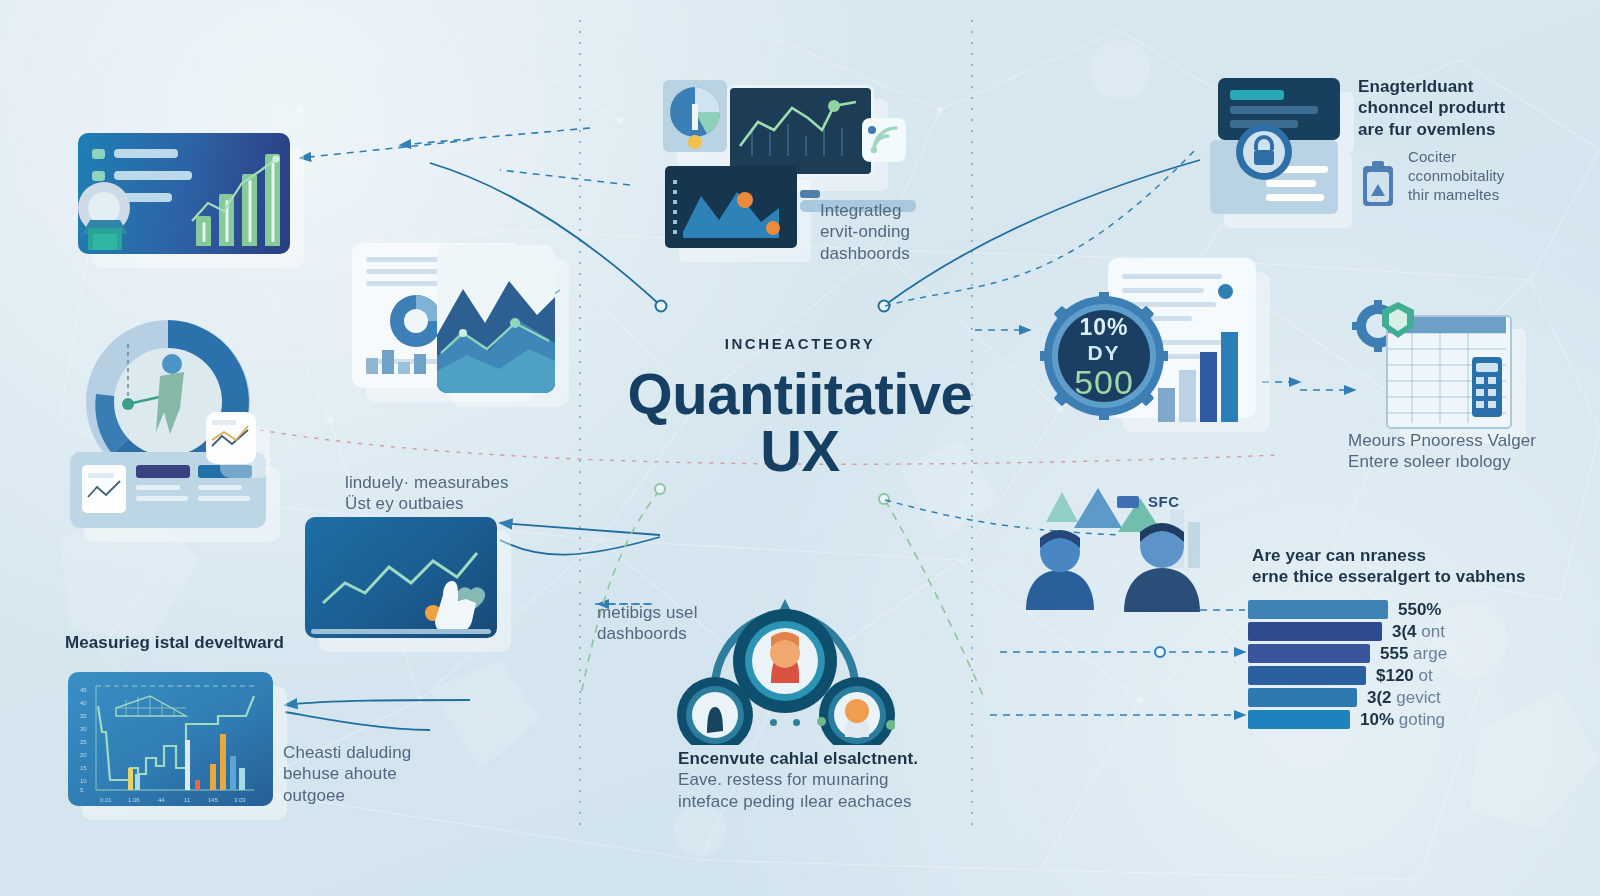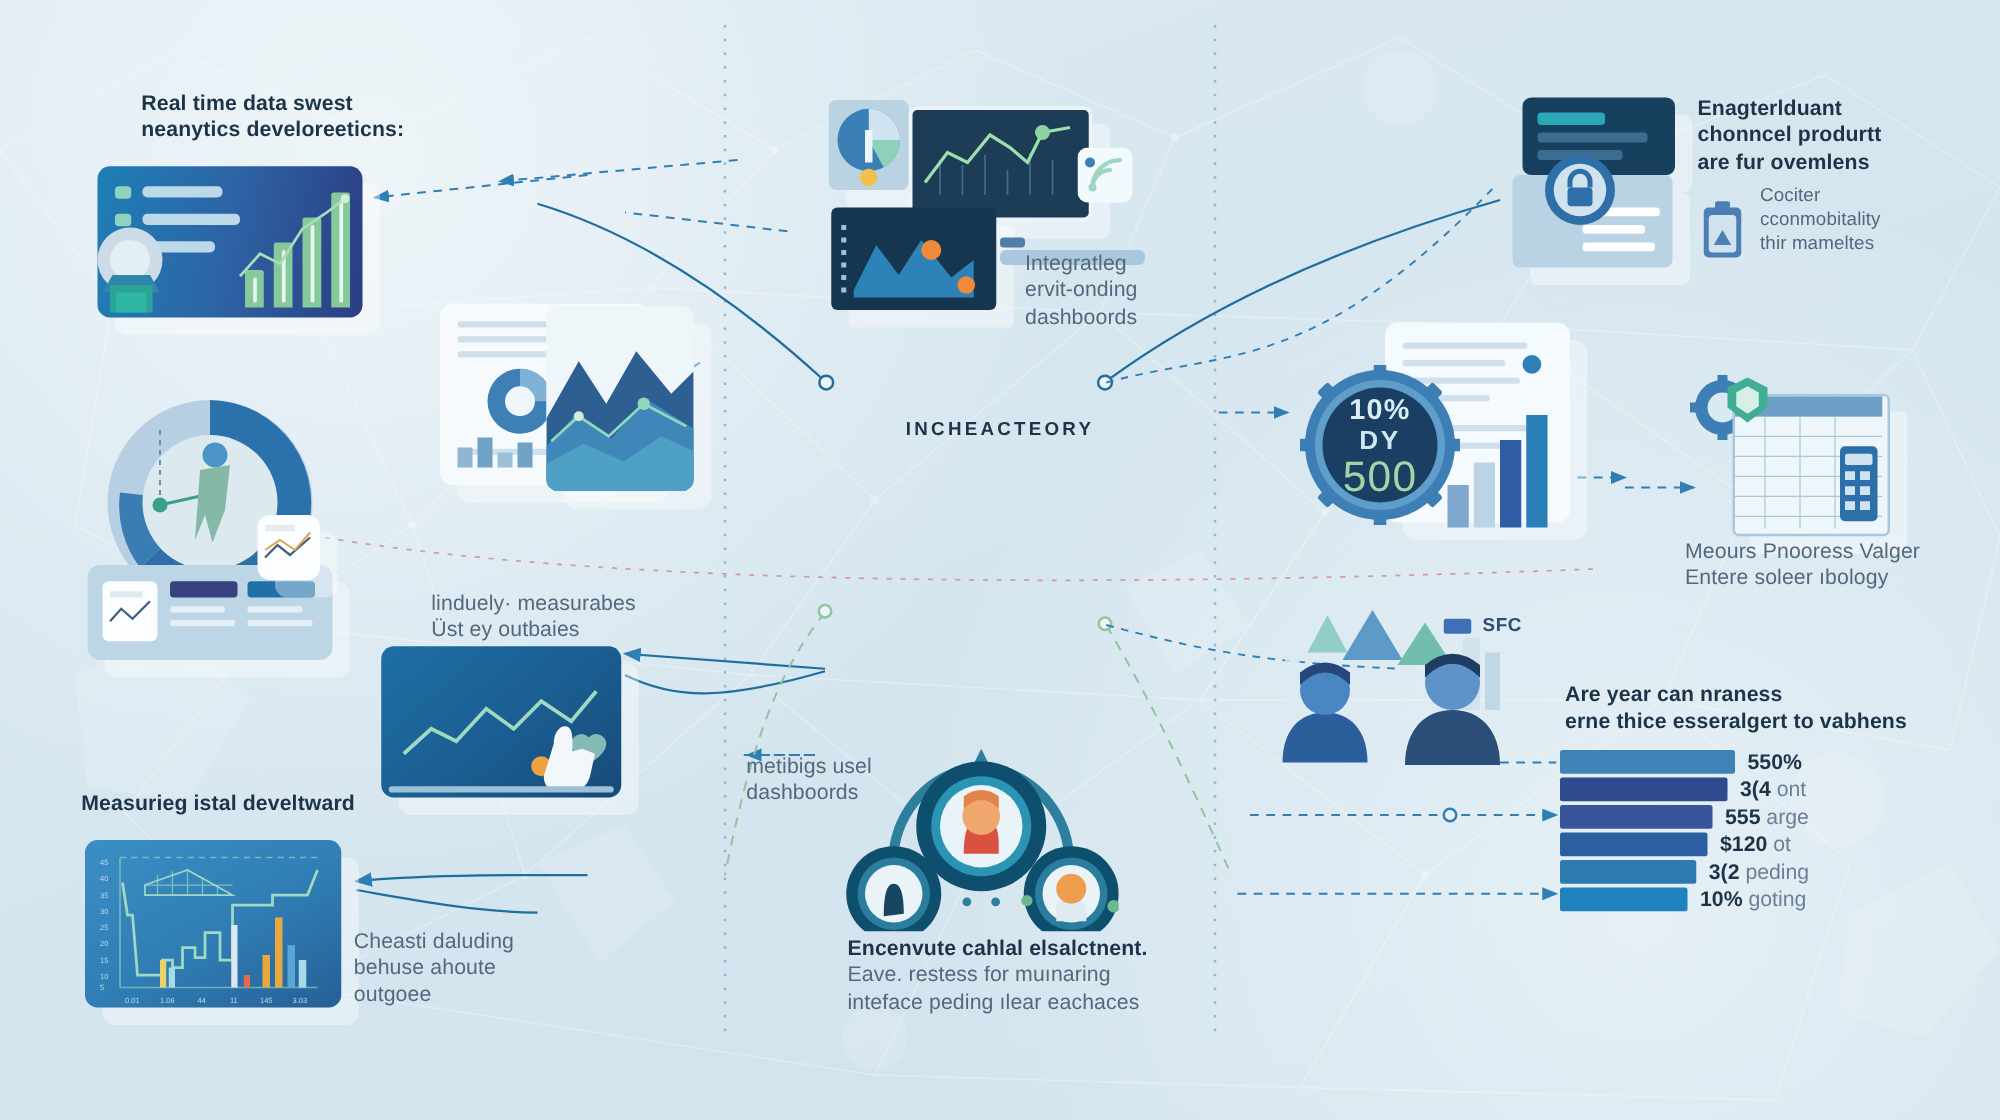--- a/index.html
+++ b/index.html
@@ -60,21 +60,21 @@
   #gauge{left:1040px;top:292px;width:128px;height:128px;}
   
   #sheet{left:1386px;top:315px;width:122px;height:110px;background:#eff6fb;border:2px solid #a9c8de;border-radius:5px;}
   
   #people{left:1020px;top:488px;width:190px;height:128px;}
   
   .hbar{position:absolute;height:19px;border-radius:2px;}
   .barval{position:absolute;font-size:17px;color:#1d3448;font-weight:bold;white-space:nowrap;}
   .barunit{font-weight:normal;color:#6b8097;}
   
-  #sfc-chip{left:1155px;top:492px;}
+  #sfc-chip{left:1117px;top:492px;}
   .chip{display:inline-block;width:22px;height:12px;border-radius:2px;background:#3f6fb5;vertical-align:middle;}
   #sfc-chip span.txt{font-size:15px;font-weight:bold;color:#2e4d74;margin-left:9px;vertical-align:middle;letter-spacing:.5px;}
   
   #clip{left:1358px;top:160px;width:40px;height:50px;}
 </style>
 </head>
 <body>
 
 <div id="stage">
 
@@ -161,24 +161,20 @@
 
     <path d="M470 700 C400 700 330 700 285 705" stroke="#1f6e9e" stroke-width="1.8" fill="none" marker-end="url(#ah)"></path>
     <path d="M430 730 C380 730 320 718 285 712" stroke="#1f6e9e" stroke-width="1.8" fill="none"></path>
 
     <path d="M990 715 L1245 715" stroke="#2f7fb5" stroke-width="1.6" fill="none" stroke-dasharray="7 6" marker-end="url(#ah)"></path>
     <path d="M1000 652 L1245 652" stroke="#2f7fb5" stroke-width="1.6" fill="none" stroke-dasharray="7 6" marker-end="url(#ah)"></path>
     <circle cx="1160" cy="652" r="5" fill="#eaf4f9" stroke="#2f7fb5" stroke-width="2"></circle>
     <path d="M1200 610 L1245 610" stroke="#2f7fb5" stroke-width="1.6" fill="none" stroke-dasharray="7 6"></path>
   </svg>
 
-  <div class="abs label bold" style="left:113px;top:72px;width:260px;">
-    <div>Real time data swest</div>
-    <div>neanytics develoreeticns:</div>
-  </div>
 
   <div class="card shadow" id="dash-left">
     <div class="row-chip" style="left:14px;top:16px;"></div>
     <div class="row-pill" style="left:36px;top:16px;width:64px;"></div>
     <div class="row-chip" style="left:14px;top:38px;"></div>
     <div class="row-pill" style="left:36px;top:38px;width:78px;"></div>
     <div class="row-chip orange" style="left:14px;top:60px;"></div>
     <div class="row-pill" style="left:36px;top:60px;width:58px;"></div>
     <div class="gbar" style="left:118px;width:15px;height:30px;">
         <i></i>
@@ -320,20 +316,24 @@
   <div class="abs" style="left:800px;top:200px;width:116px;height:12px;background:#a9c8de;border-radius:5px;"></div>
   <div class="abs" style="left:800px;top:190px;width:20px;height:8px;background:#4f7fa9;border-radius:3px;"></div>
   <div class="abs label soft" style="left:820px;top:200px;width:150px;">
     <div>Integratleg</div>
     <div>ervit-onding</div>
     <div>dashboords</div>
   </div>
 
   <div class="abs" id="title-wrap">
     <div class="kicker">INCHEACTEORY</div>
+    <div class="bigtitle">
+      <div>Quantiitative</div>
+      <div>UX</div>
+    </div>
   </div>
 
   <div class="card shadow" id="tr-screen">
     <div class="abs" style="left:12px;top:12px;width:54px;height:10px;background:#2aa8b8;border-radius:3px;"></div>
     <div class="abs" style="left:12px;top:28px;width:88px;height:8px;background:#3d6c91;border-radius:3px;"></div>
     <div class="abs" style="left:12px;top:42px;width:68px;height:8px;background:#3d6c91;border-radius:3px;"></div>
   </div>
   <div class="card shadow" id="tr-body">
     <div class="abs" style="left:56px;top:26px;width:62px;height:7px;background:#ffffff;border-radius:3px;"></div>
     <div class="abs" style="left:56px;top:40px;width:50px;height:7px;background:#ffffff;border-radius:3px;"></div>
@@ -595,18 +595,18 @@
   <div class="abs" id="barchart" style="left:1248px;top:600px;width:330px;height:130px;">
       <div class="hbar" style="top: 0px; left: 0px; width: 140px; background: rgb(62, 130, 182);"></div>
       <div class="barval" style="top: 0px; left: 150px;">550%</div>
       <div class="hbar" style="top: 22px; left: 0px; width: 134px; background: rgb(45, 75, 142);"></div>
       <div class="barval" style="top: 22px; left: 144px;">3(4<span class="barunit"> ont</span></div>
       <div class="hbar" style="top: 44px; left: 0px; width: 122px; background: rgb(56, 84, 154);"></div>
       <div class="barval" style="top: 44px; left: 132px;">555<span class="barunit"> arge</span></div>
       <div class="hbar" style="top: 66px; left: 0px; width: 118px; background: rgb(44, 95, 160);"></div>
       <div class="barval" style="top: 66px; left: 128px;">$120<span class="barunit"> ot</span></div>
       <div class="hbar" style="top: 88px; left: 0px; width: 109px; background: rgb(45, 121, 176);"></div>
-      <div class="barval" style="top: 88px; left: 119px;">3(2<span class="barunit"> peding</span></div>
+      <div class="barval" style="top: 88px; left: 119px;">3(2<span class="barunit"> gevict</span></div>
       <div class="hbar" style="top: 110px; left: 0px; width: 102px; background: rgb(29, 130, 189);"></div>
       <div class="barval" style="top: 110px; left: 112px;">10%<span class="barunit"> goting</span></div>
     </div>
 
 </div>
 
 </body></html>

